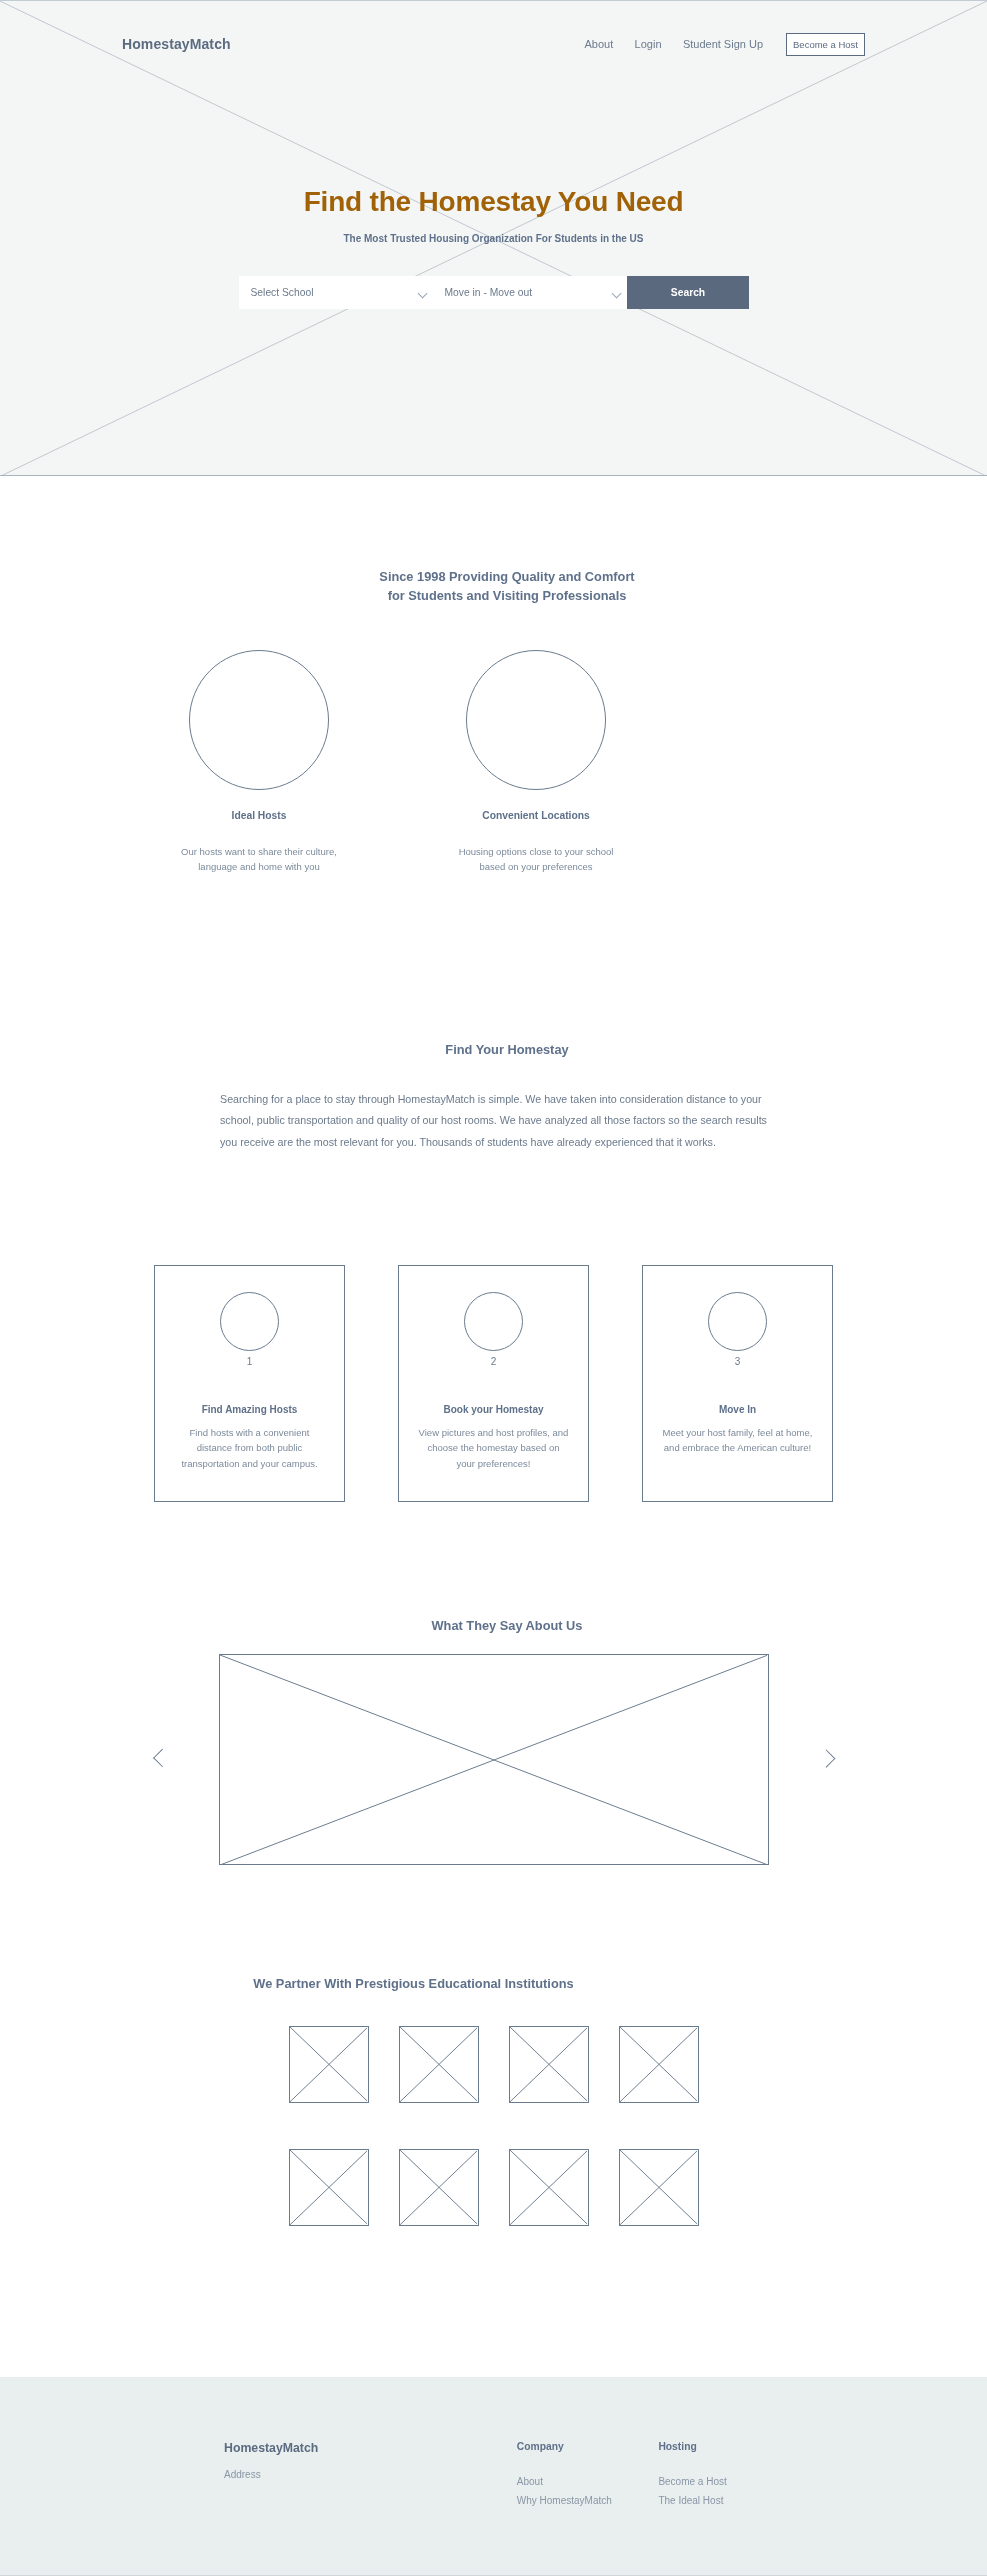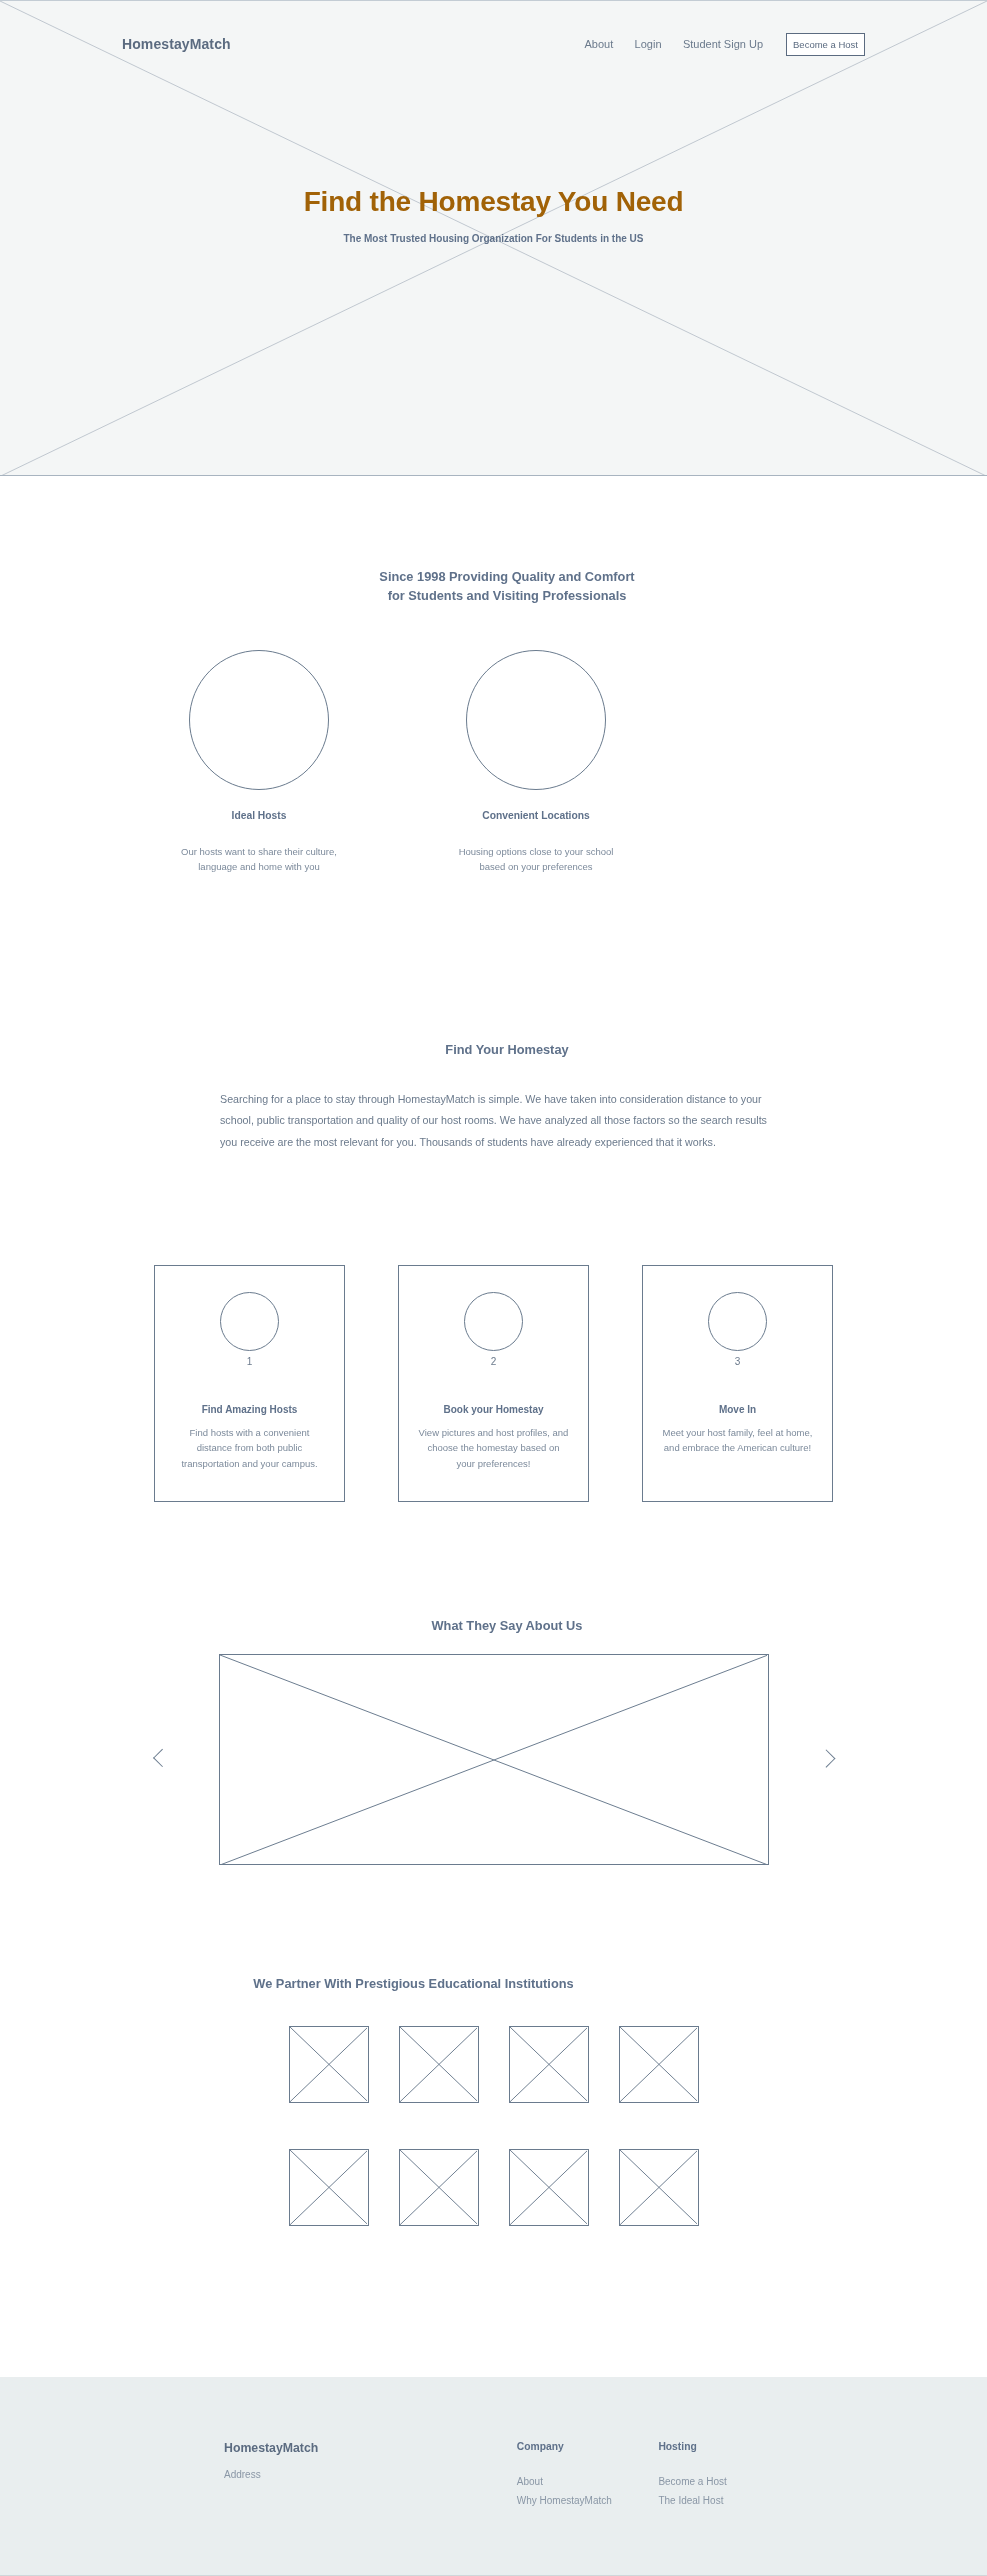--- a/index.html
+++ b/index.html
@@ -366,20 +366,31 @@
         <a class="nav-link">Student Sign Up</a>
         <button class="host-btn">Become a Host</button>
       </div>
     </nav>
 
     <div class="hero-inner">
       <h1 class="hero-title">Find the Homestay You Need</h1>
       <p class="hero-sub">The Most Trusted Housing Organization For Students in the US</p>
     </div>
 
+    <div class="searchbar">
+      <div class="sb-field sb-school">
+        <span>Select School</span>
+        <span class="sb-caret"></span>
+      </div>
+      <div class="sb-field sb-dates">
+        <span>Move in - Move out</span>
+        <span class="sb-caret"></span>
+      </div>
+      <button class="sb-search">Search</button>
+    </div>
   </section>
 
   <section class="features">
     <h2 class="sec-title">
       <span>Since 1998 Providing Quality and Comfort</span><br>
       <span>for Students and Visiting Professionals</span>
     </h2>
 
     <div class="feature-row">
       <div class="feature">

